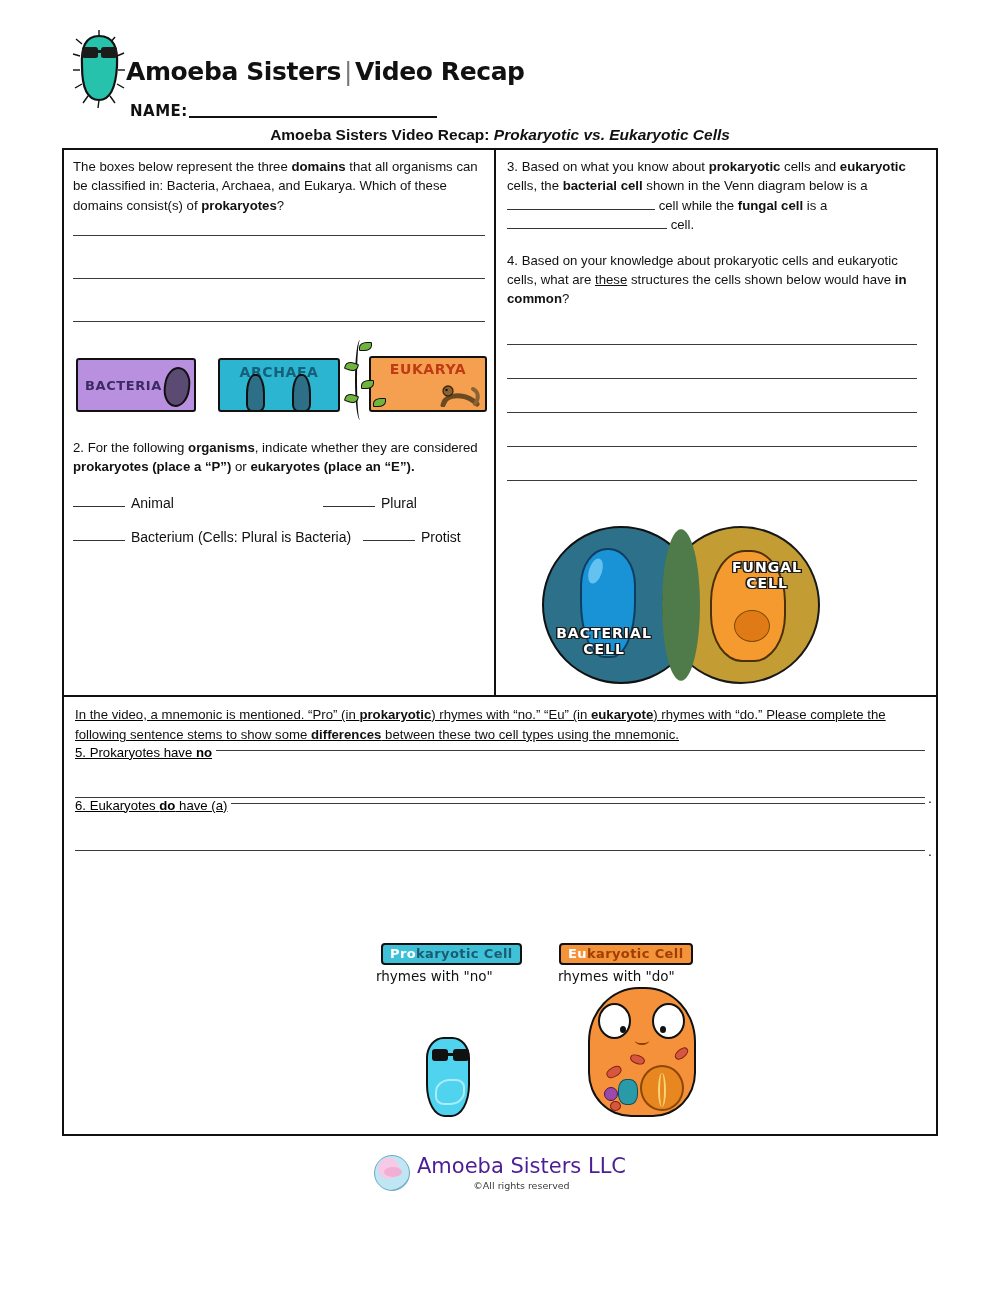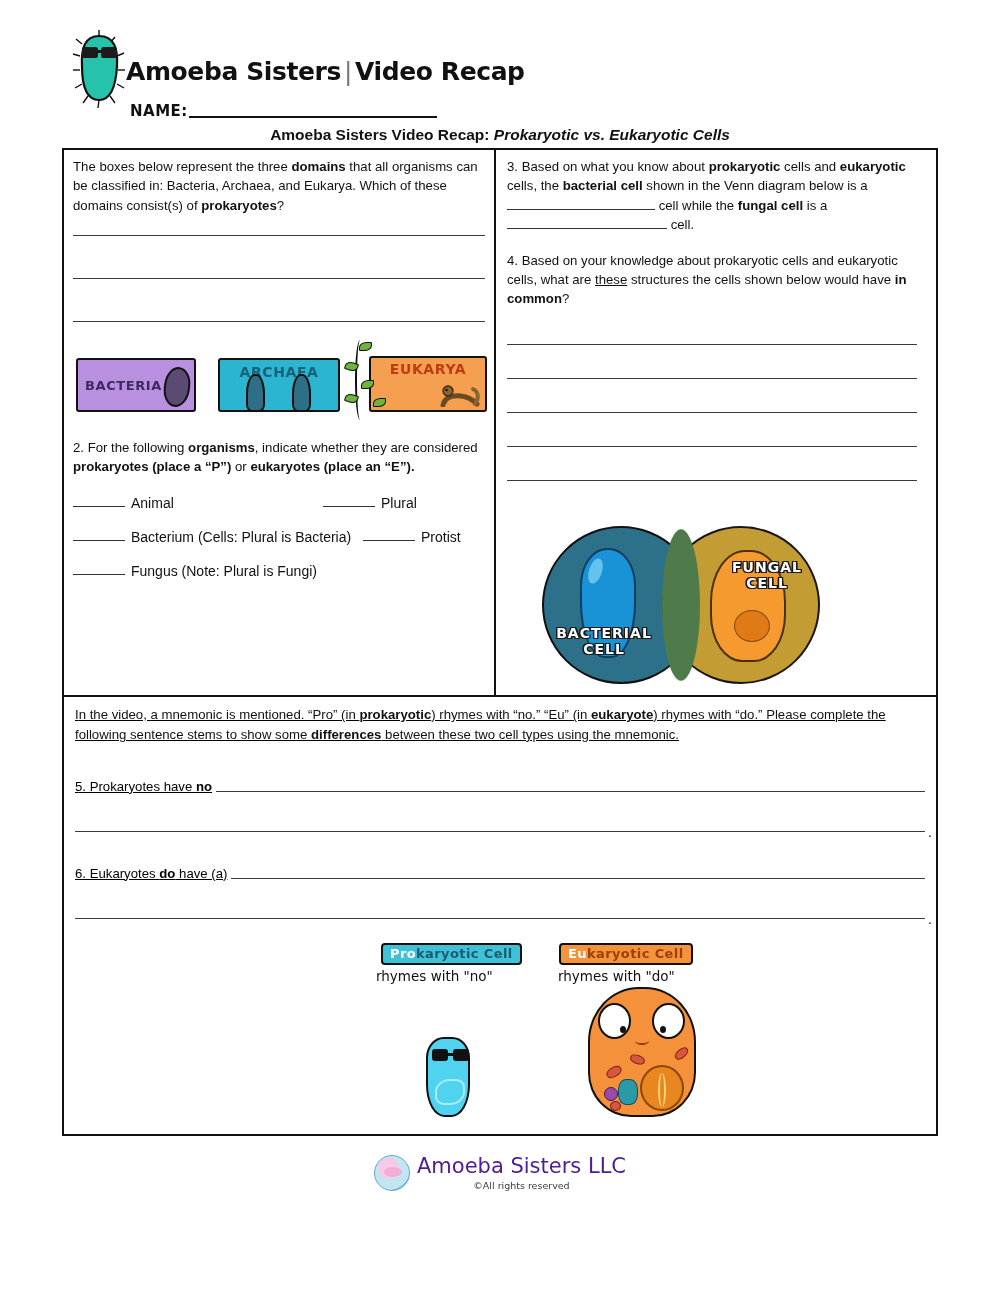--- a/index.html
+++ b/index.html
@@ -305,24 +305,23 @@
     height: 436px;
     padding: 8px 11px 0 11px;
   }
   .mnemonic {
     font-size: 13.2px;
     line-height: 1.5;
     color: #111;
   }
   .stem {
     display: flex;
-    align-items: flex-end;
+    align-items: center;
     font-size: 13.2px;
     white-space: nowrap;
-    margin-top: 34px;
   }
   .stem-rule {
     flex: 1;
     height: 0;
     border-bottom: 1.3px solid #3a3a3a;
     margin-left: 4px;
     position: relative; top: -2px;
   }
   .cont-line {
     position: relative;
@@ -623,26 +622,20 @@
             <span class="q2-item" style="width:290px">
               <span class="q2-blank"></span>
               <span>Bacterium (Cells: Plural is Bacteria)</span>
             </span>
             <span class="q2-item">
               <span class="q2-blank"></span>
               <span>Protist</span>
             </span>
           </div>
 
-          <div class="q2-row">
-            <span class="q2-item">
-              <span class="q2-blank"></span>
-              <span>Fungus (Note: Plural is Fungi)</span>
-            </span>
-          </div>
         </div>
       </div>
     </div>
 
     <div class="col-right">
 
       <div class="qtext">
         3. Based on what you know about <b>prokaryotic</b> cells and
         <b>eukaryotic</b> cells, the <b>bacterial cell</b> shown in the Venn diagram
         below is a <span class="inline-blank" style="width:148px"></span> cell while the <b>fungal cell</b>

